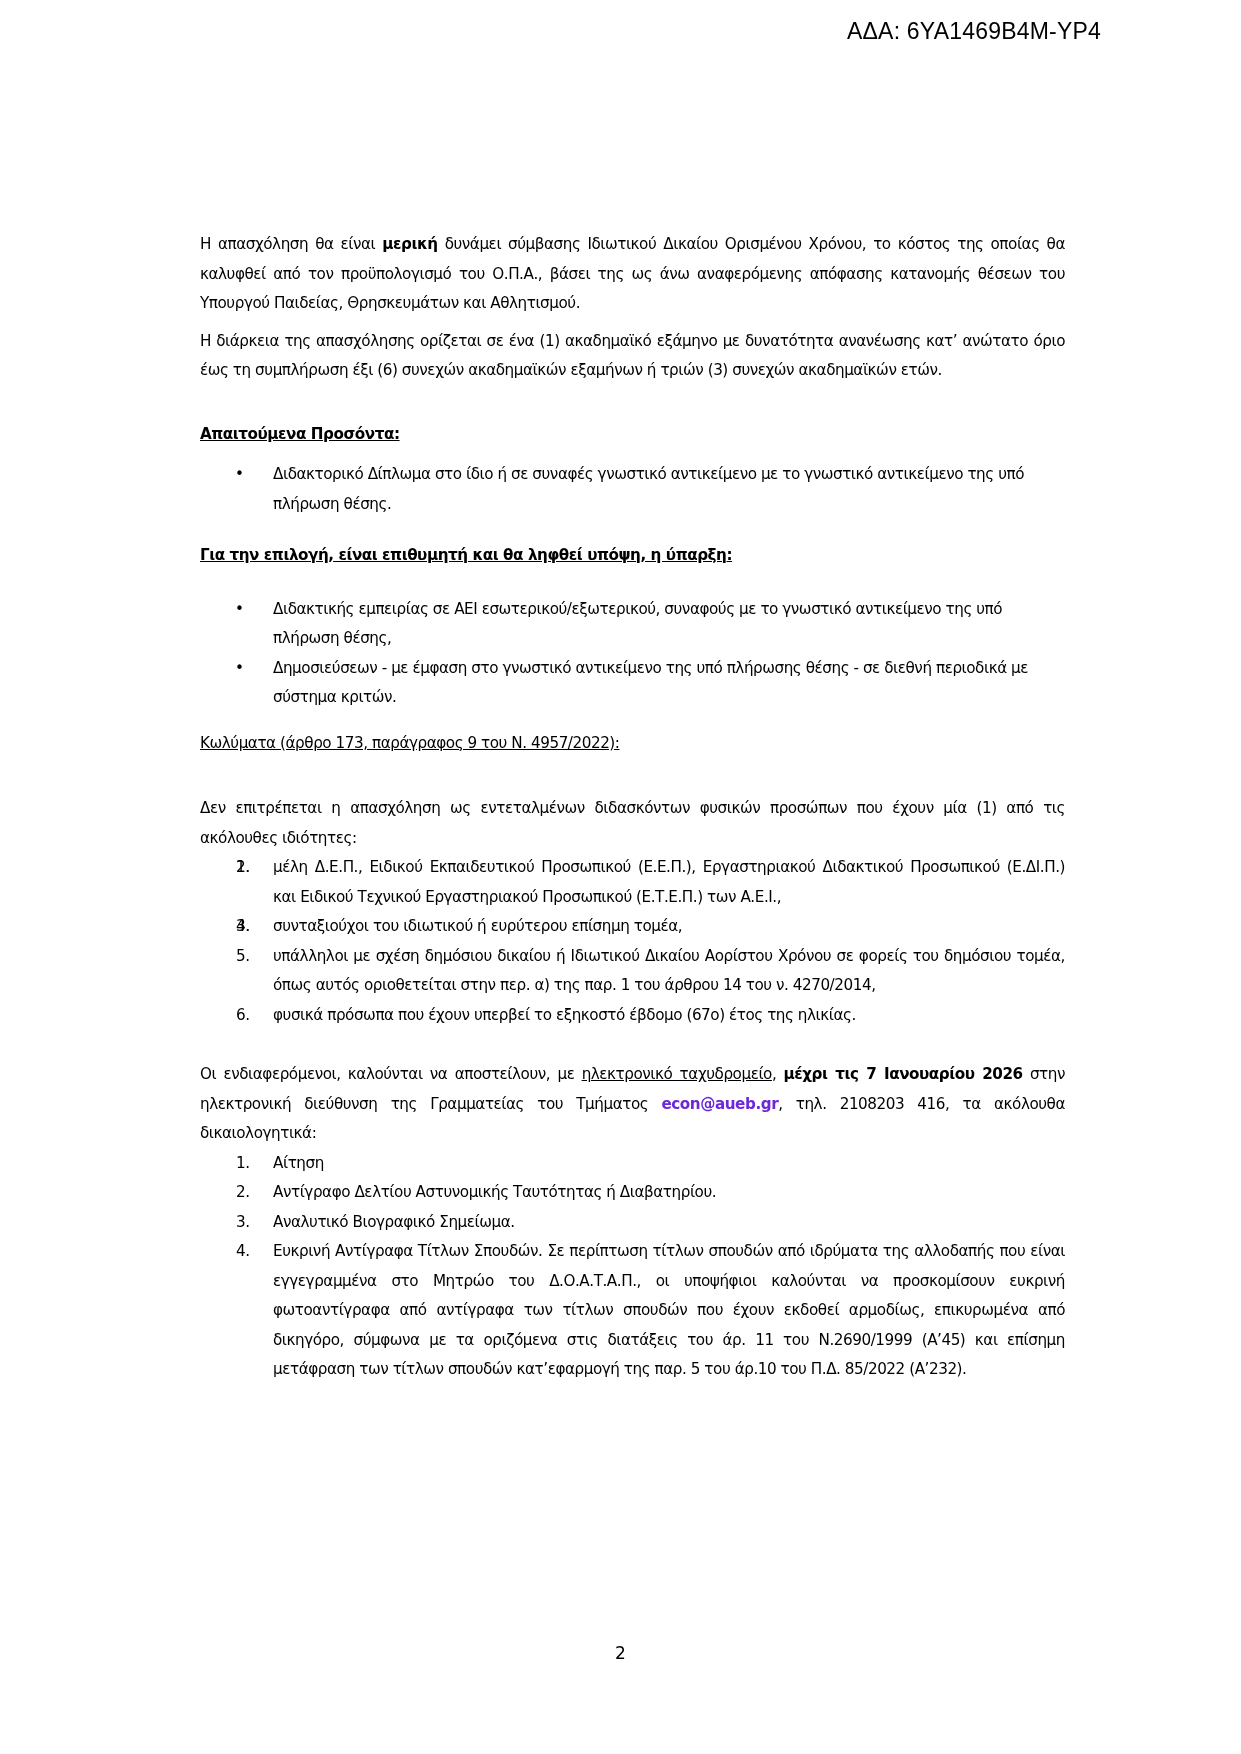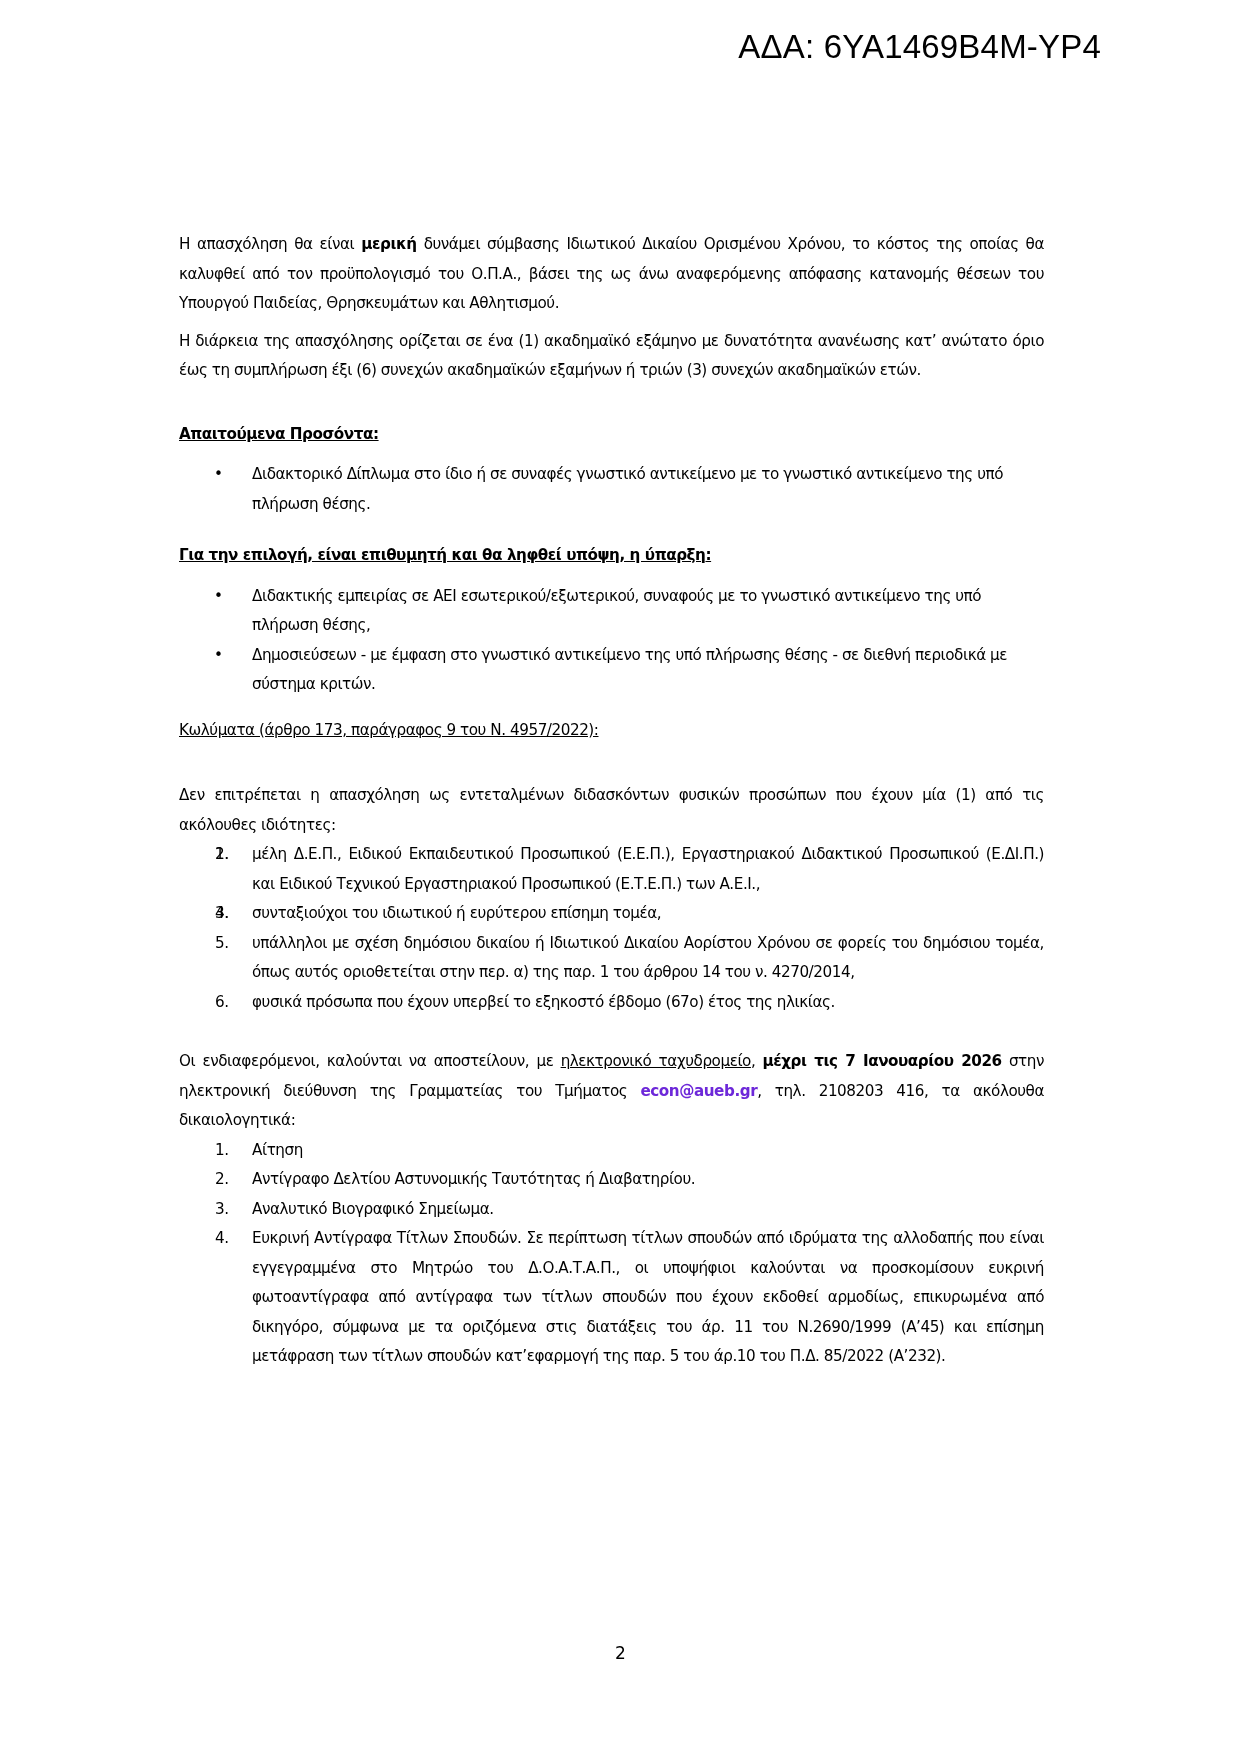--- a/index.html
+++ b/index.html
@@ -2,32 +2,32 @@
 <html><head>
 <meta charset="utf-8">
 <style>
   html, body { margin: 0; padding: 0; background: #ffffff; }
   body {
     width: 1241px; height: 1754px; position: relative; overflow: hidden;
     font-family: "Liberation Sans", sans-serif; color: #000;
   }
   .ada {
     position: absolute; top: 18px; right: 140px;
-    font-family: "Liberation Sans", sans-serif; font-size: 33px; letter-spacing: 0.2px; margin-top: 10px;
+    font-family: "Liberation Sans", sans-serif; font-size: 23px; letter-spacing: 0.2px;
   }
   .page {
-    position: absolute; left: 179px; top: 230px; width: 865px;
+    position: absolute; left: 200px; top: 230px; width: 865px;
     font-family: "DejaVu Sans", sans-serif; font-size: 15.2px; line-height: 29.5px;
     letter-spacing: -0.45px;
   }
   p { margin: 0; text-align: justify; }
   .p1 { margin-bottom: 8px; }
   .p2 { margin-bottom: 34px; }
   .heading { font-weight: bold; text-decoration: underline; margin-bottom: 11px; }
-  .heading2 { font-weight: bold; text-decoration: underline; margin-top: 16px; margin-bottom: 11px; }
+  .heading2 { font-weight: bold; text-decoration: underline; margin-top: 16px; margin-bottom: 24px; }
   .heading3 { font-weight: normal; text-decoration: underline; margin-top: 16px; margin-bottom: 36px; }
   .heading2 .nu { text-decoration: none; }
   ul.bul { list-style: none; margin: 0; padding: 0; }
   ul.bul li { position: relative; padding-left: 73px; text-align: left; }
   ul.bul li .b { position: absolute; left: 35px; top: 0; }
   ol.num { list-style: none; margin: 0; padding: 0; }
   ol.num li { position: relative; padding-left: 73px; text-align: justify; }
   ol.num li .n { position: absolute; left: 36px; top: 0; }
   .gap1 { height: 22px; }
   .gap2 { height: 30px; }

